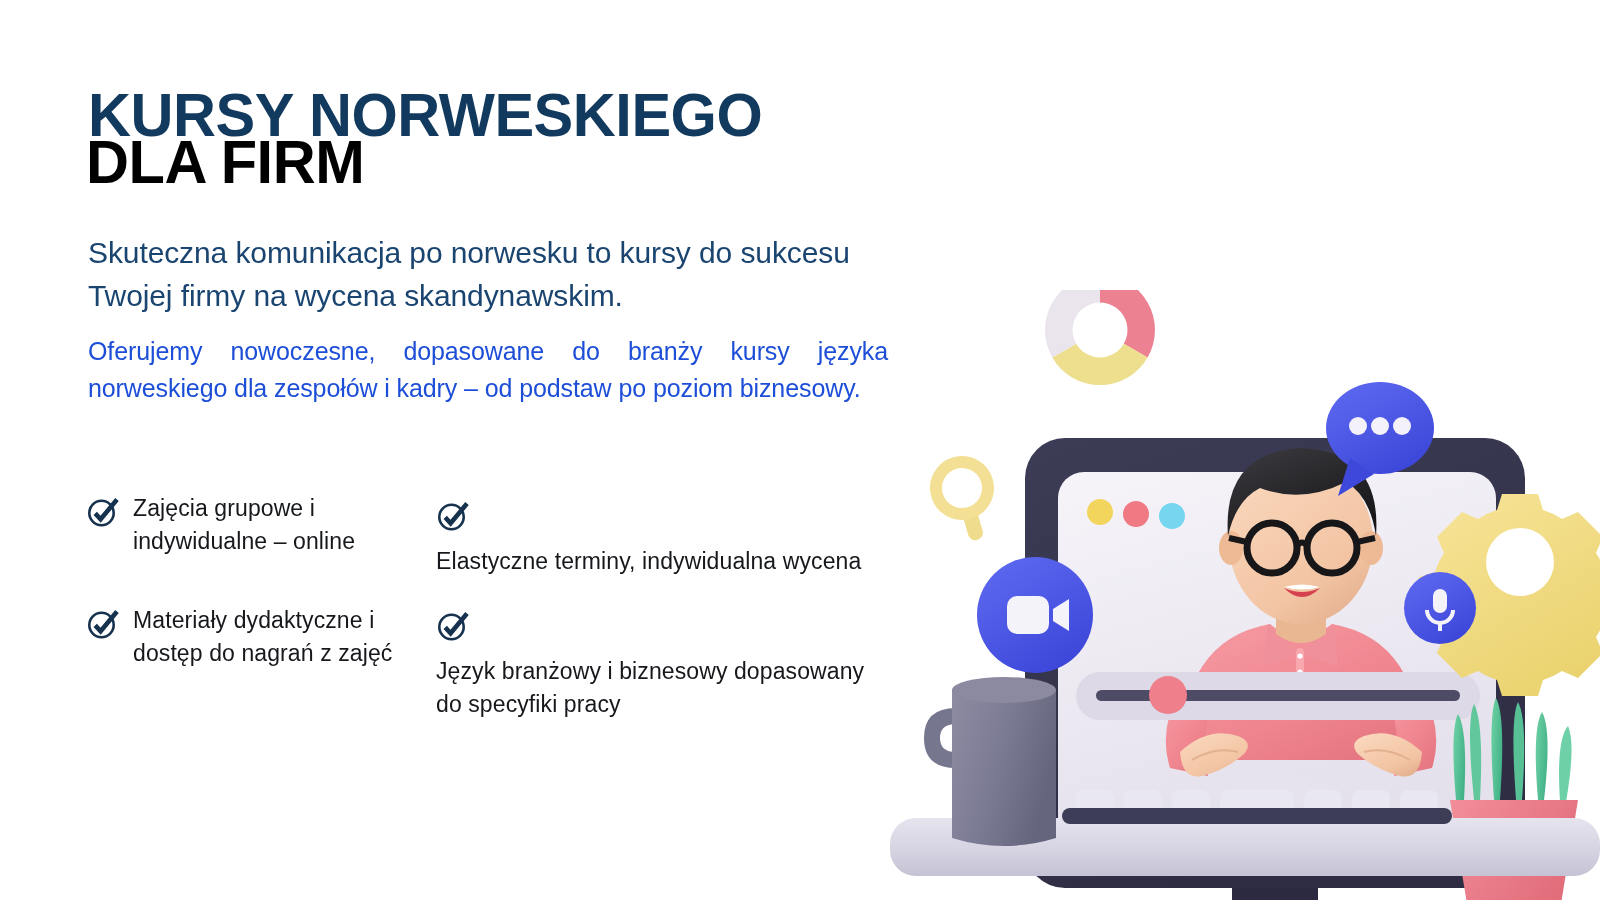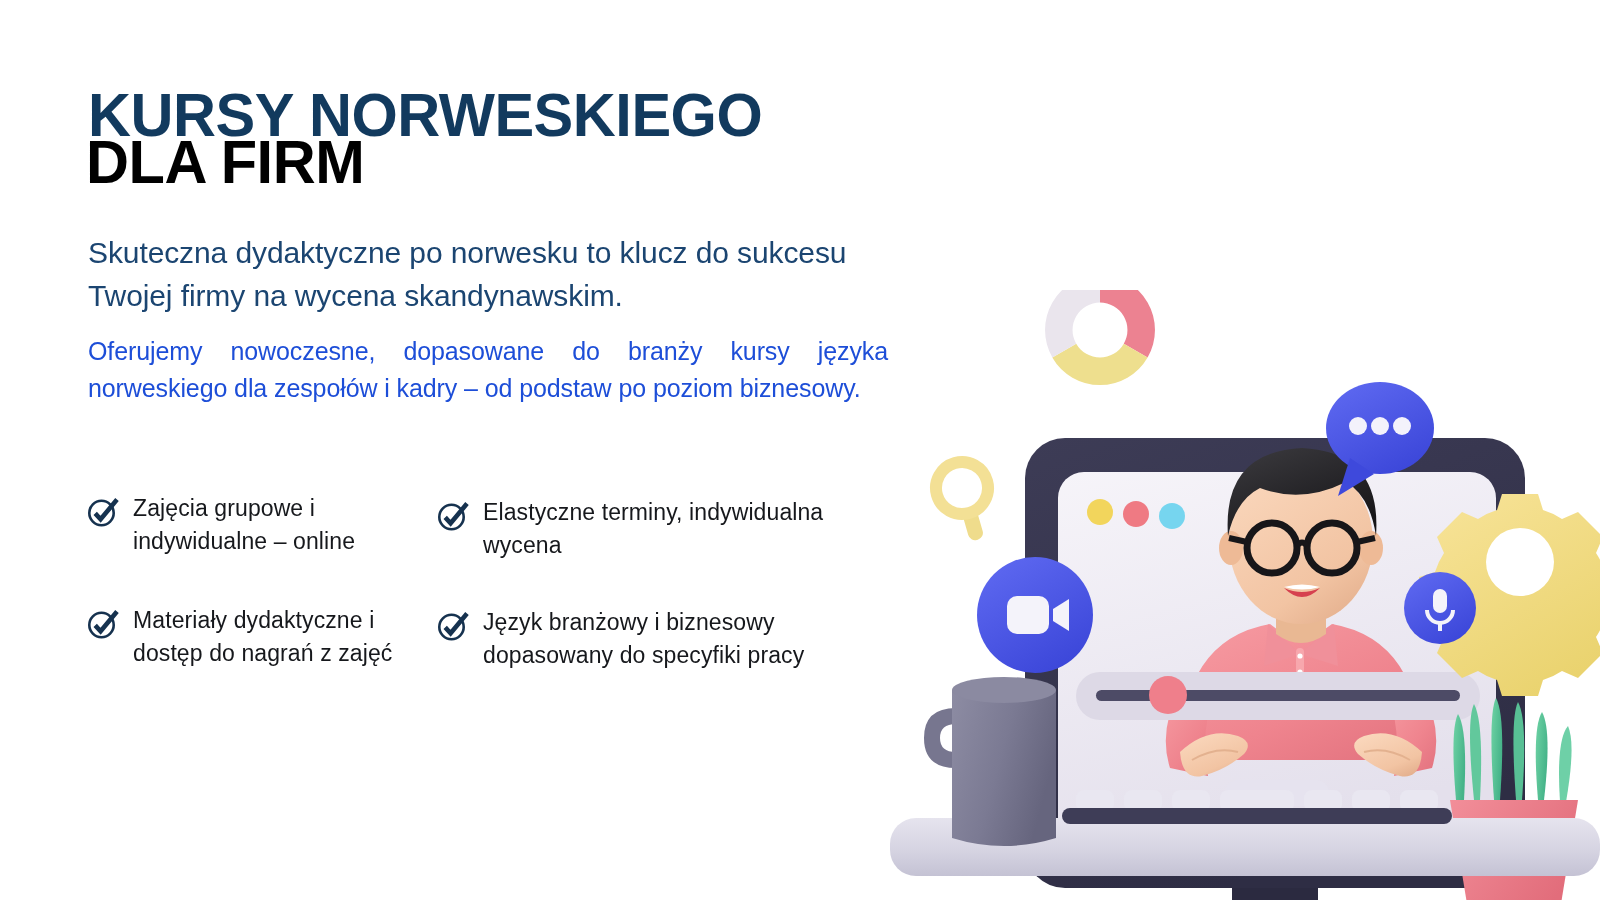--- a/index.html
+++ b/index.html
@@ -44,21 +44,21 @@
     letter-spacing: -0.1px;
   }
 
   
   .features { position: absolute; left: 0; top: 492px; width: 840px; }
   .feat-row { position: relative; width: 840px; }
   .feat {
     position: absolute; display: flex; align-items: flex-start; gap: 13px;
   }
   .feat.col-a { left: 0; width: 360px; }
-  .feat.col-b { left: 350px; width: 430px; }
+  .feat.col-b { left: 350px; width: 430px; flex-direction: column; }
   .feat .chk { flex: 0 0 auto; width: 34px; height: 34px; margin-top: 2px; }
   .feat .ftxt {
     font-size: 23px; color: #16181c; line-height: 1.42;
     letter-spacing: 0.1px; font-weight: 400;
   }
 
   
   .illus { position: absolute; left: 880px; top: 290px; width: 720px; height: 610px; }
   .illus svg { display: block; }
 </style>
@@ -68,21 +68,21 @@
 <div class="page">
 
   <div class="text-col">
 
     <div class="title-block">
       <div class="title-line1">KURSY NORWESKIEGO</div>
       <div class="title-line2">DLA FIRM</div>
     </div>
 
     <div class="subtitle">
-      <span>Skuteczna dydaktyczne po norwesku to klucz do sukcesu</span>
+      <span>Skuteczna komunikacja po norwesku to kursy do sukcesu</span>
       <span>Twojej firmy na wycena skandynawskim.</span>
     </div>
 
     <p class="body-para">Oferujemy nowoczesne, dopasowane do branży kursy języka norweskiego dla zespołów i kadry – od podstaw po poziom biznesowy.</p>
 
     <div class="features">
 
       <div class="feat-row" style="height:112px;">
         <div class="feat col-a" style="top:0;">
           <span class="chk">

